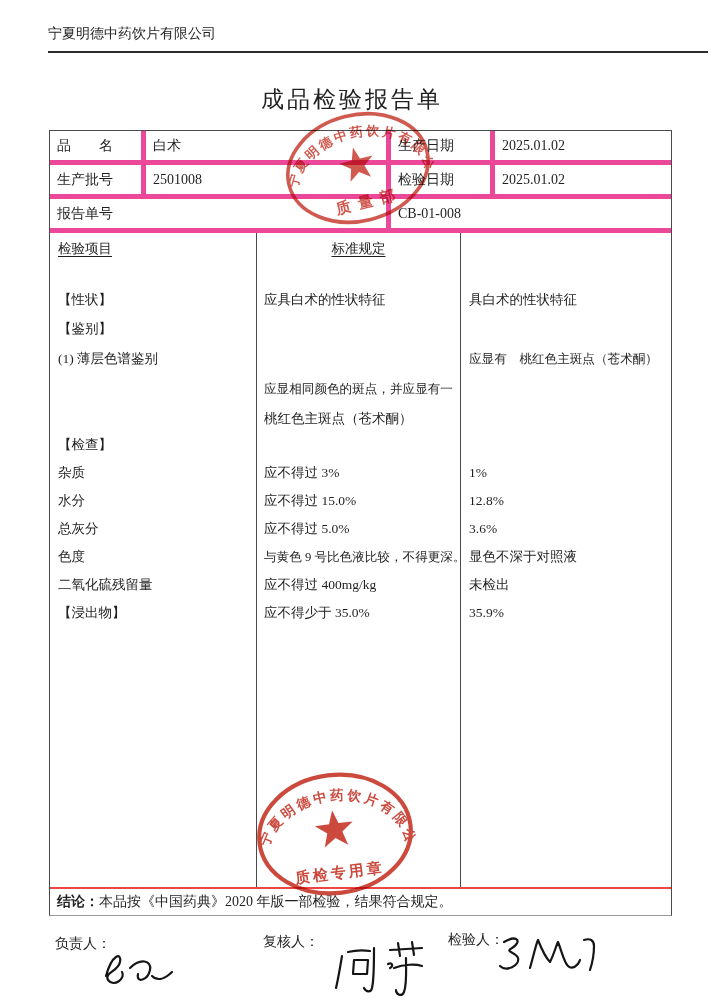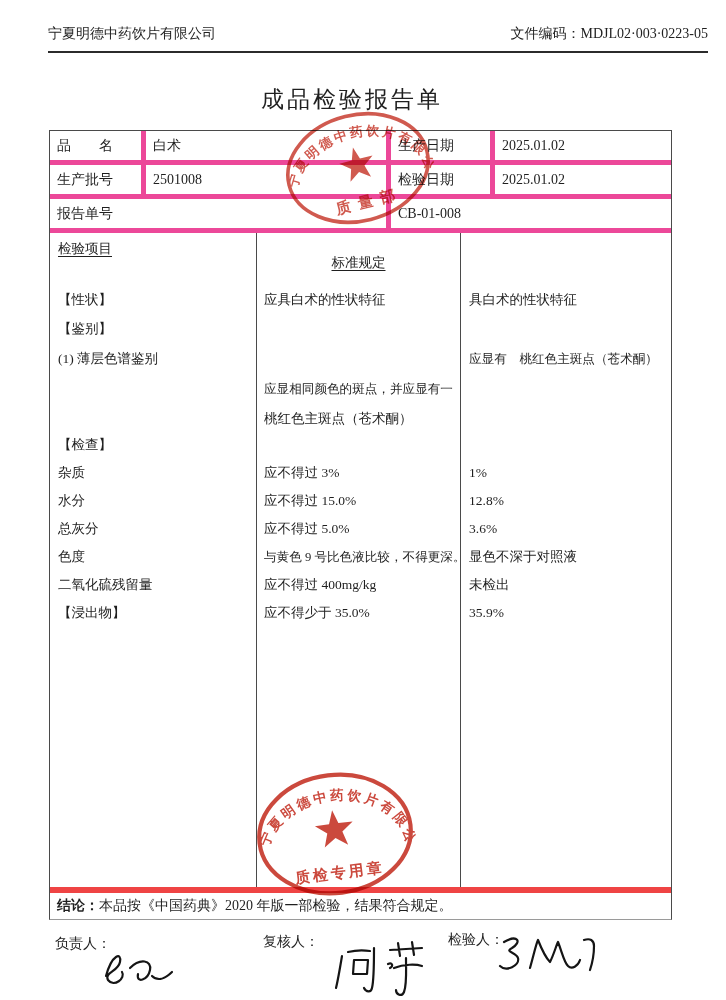--- a/index.html
+++ b/index.html
@@ -19,43 +19,42 @@
   table.info tr td:first-child{border-left:none;}
   table.info tr td:last-child{border-right:none;font-family:Liberation Serif, serif;}
   table.info tr:first-child td{border-top:none;}
   .c1{width:77px;} .c2{width:226px;} .c3{width:85px;}
   
   .lower{position:relative;height:654px;border-top:none;font-size:13.5px;}
   .vline{position:absolute;top:0;bottom:0;width:1px;background:#4a4a4a;}
   .v1{left:206px;} .v2{left:410px;}
   .thead{position:absolute;top:6px;height:20px;line-height:20px;text-decoration:underline;
          text-underline-offset:3px;white-space:nowrap;}
-  .th1{left:8px;} .th2{left:207px;width:203px;text-align:center;margin-top:14px;} .th3{left:411px;width:208px;text-align:center;}
+  .th1{left:8px;} .th2{left:207px;width:203px;text-align:center;} .th3{left:411px;width:208px;text-align:center;}
   .ln{position:absolute;height:20px;line-height:20px;white-space:nowrap;}
   .col-i{left:8px;} .col-s{left:214px;} .col-r{left:419px;}
   .tight{font-size:12.6px;}
   
-  .concl{position:relative;border-top:6px solid #ef4444;height:26px;line-height:26px;
+  .concl{position:relative;border-top:2px solid #ef4444;height:26px;line-height:26px;
          font-size:14px;padding-left:7px;white-space:nowrap;}
   .concl b{font-weight:bold;}
   
   .sig-label{position:absolute;font-size:14px;height:20px;line-height:20px;white-space:nowrap;}
   .sig-svg{position:absolute;}
   .sig-svg path{stroke:#151515;stroke-width:2.2;fill:none;stroke-linecap:round;stroke-linejoin:round;}
   
   .stamp{position:absolute;mix-blend-mode:multiply;}
   .stamp text{font-family:"Liberation Serif","DejaVu Serif",serif;font-weight:bold;}
 </style>
 </head>
 <body>
 
 <div class="page">
 
   <div class="hdr-company">宁夏明德中药饮片有限公司</div>
-  <div class="hdr-code">文件编码：MDJL02·003·0223-05</div>
   <div class="hdr-rule"></div>
 
   <div class="title">成品检验报告单</div>
 
   <div class="tbl">
     <table class="info">
       <tbody>
           <tr>
         <td class="c1">品　　名</td>
         <td class="c2">白术</td>

